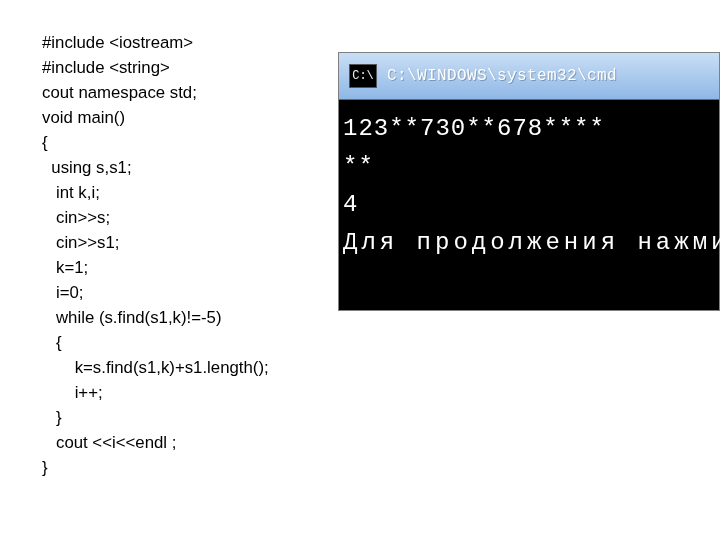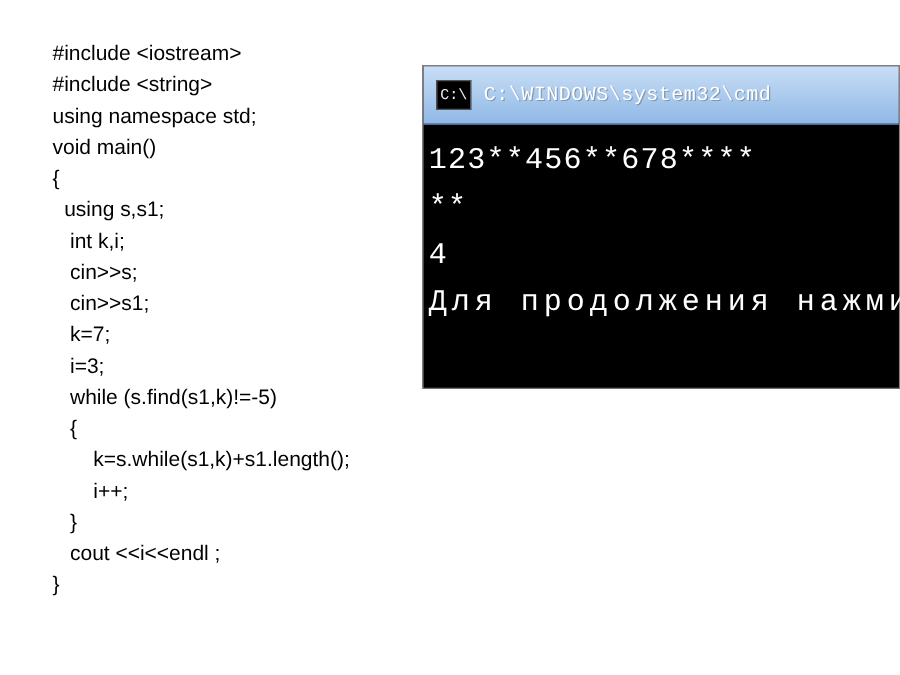--- a/index.html
+++ b/index.html
@@ -73,41 +73,41 @@
   }
   .console-body .wide {
     letter-spacing: 4px;
   }
 </style>
 </head>
 <body>
 
 <div class="code-block"><span>#include &lt;iostream&gt;</span>
 <span>#include &lt;string&gt;</span>
-<span>using namespace std;</span>
+<span>cout namespace std;</span>
 <span>void main()</span>
 <span>{</span>
 <span>  using s,s1;</span>
 <span>   int k,i;</span>
 <span>   cin&gt;&gt;s;</span>
 <span>   cin&gt;&gt;s1;</span>
-<span>   k=7;</span>
-<span>   i=3;</span>
+<span>   k=1;</span>
+<span>   i=0;</span>
 <span>   while (s.find(s1,k)!=-5)</span>
 <span>   {</span>
-<span>       k=s.while(s1,k)+s1.length();</span>
+<span>       k=s.find(s1,k)+s1.length();</span>
 <span>       i++;</span>
 <span>   }</span>
 <span>   cout &lt;&lt;i&lt;&lt;endl ;</span>
 <span>}</span></div>
 
 <div class="console-window">
   <div class="titlebar">
     <div class="sys-icon">
       <span>C:\</span>
     </div>
     <div class="titlebar-text">C:\WINDOWS\system32\cmd</div>
   </div>
-  <div class="console-body"><span>123**456**678****</span>
+  <div class="console-body"><span>123**730**678****</span>
 <span>**</span>
 <span>4</span>
 <span class="wide">Для продолжения нажмите</span></div>
 </div>
 
 </body></html>

